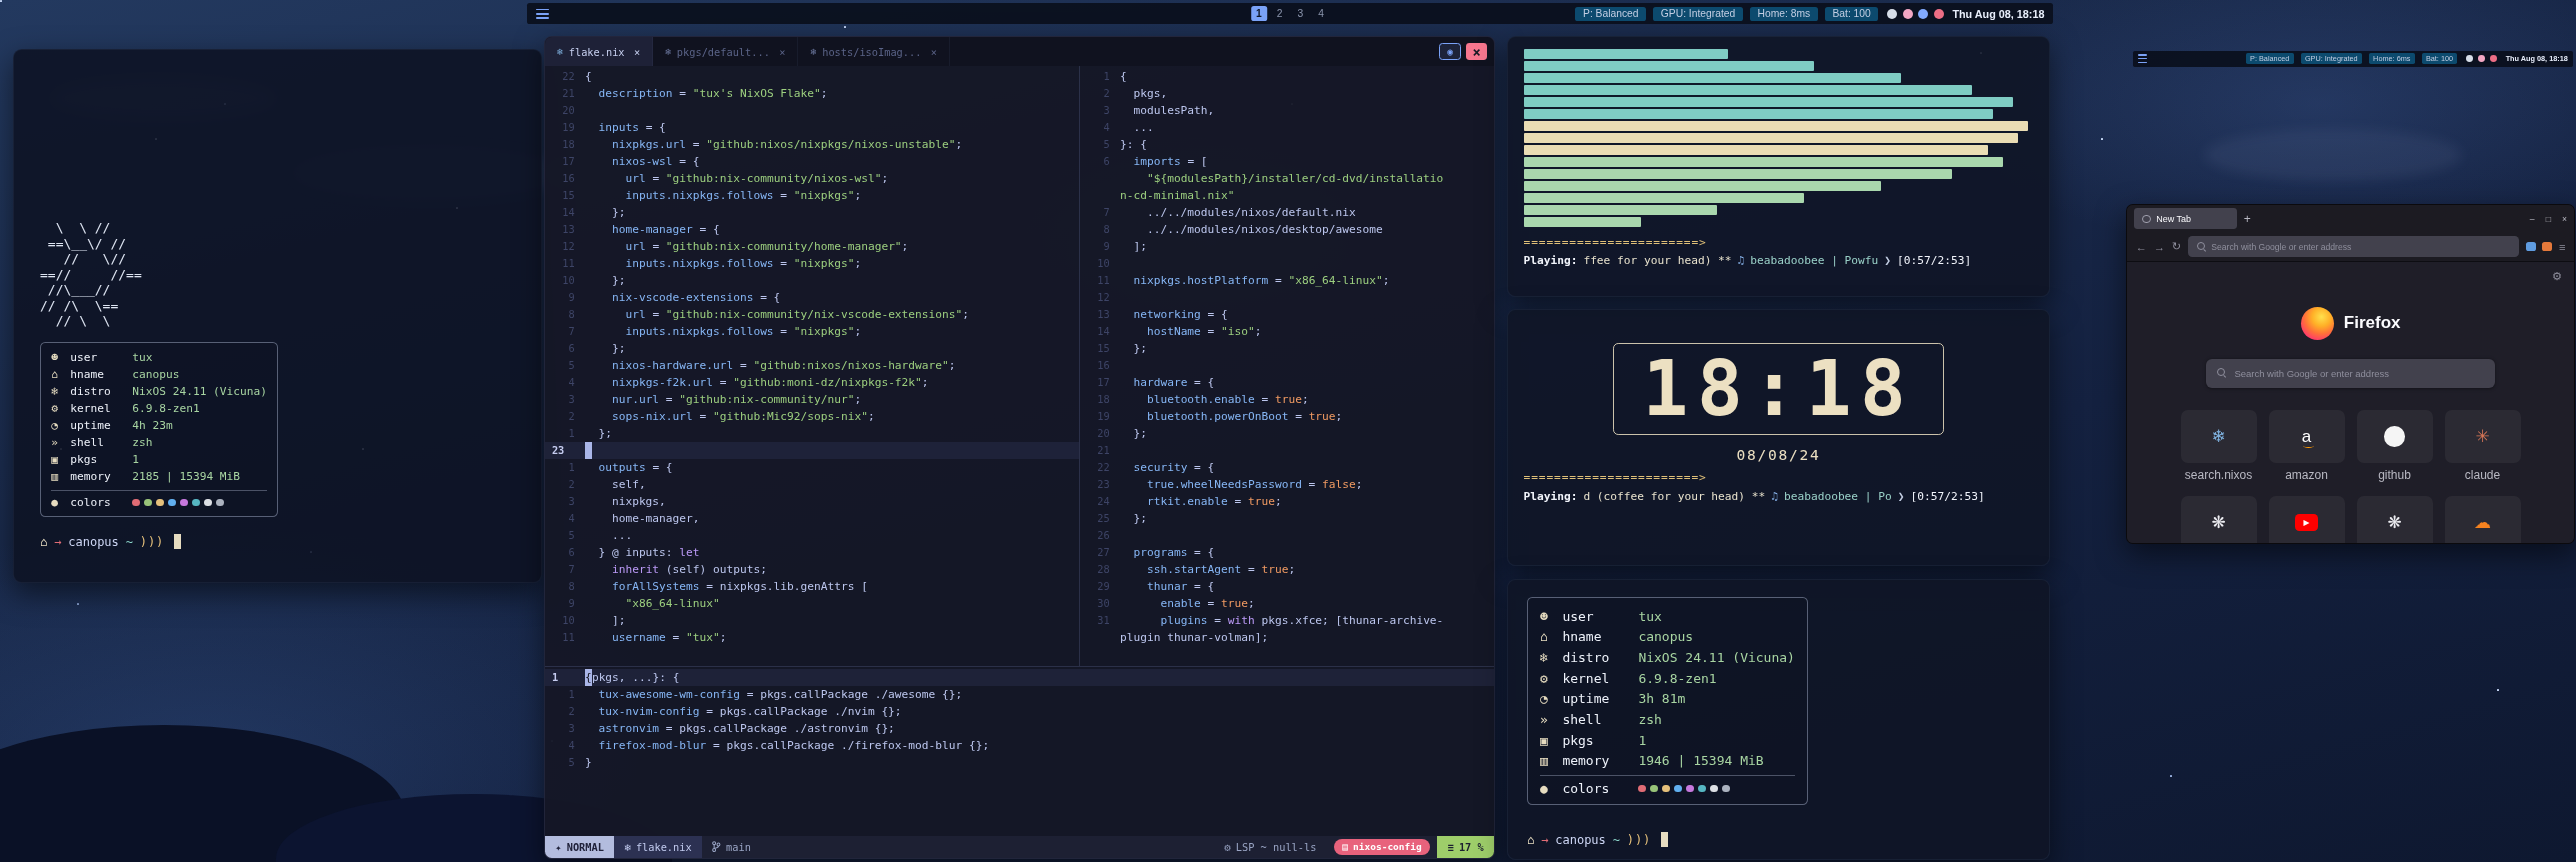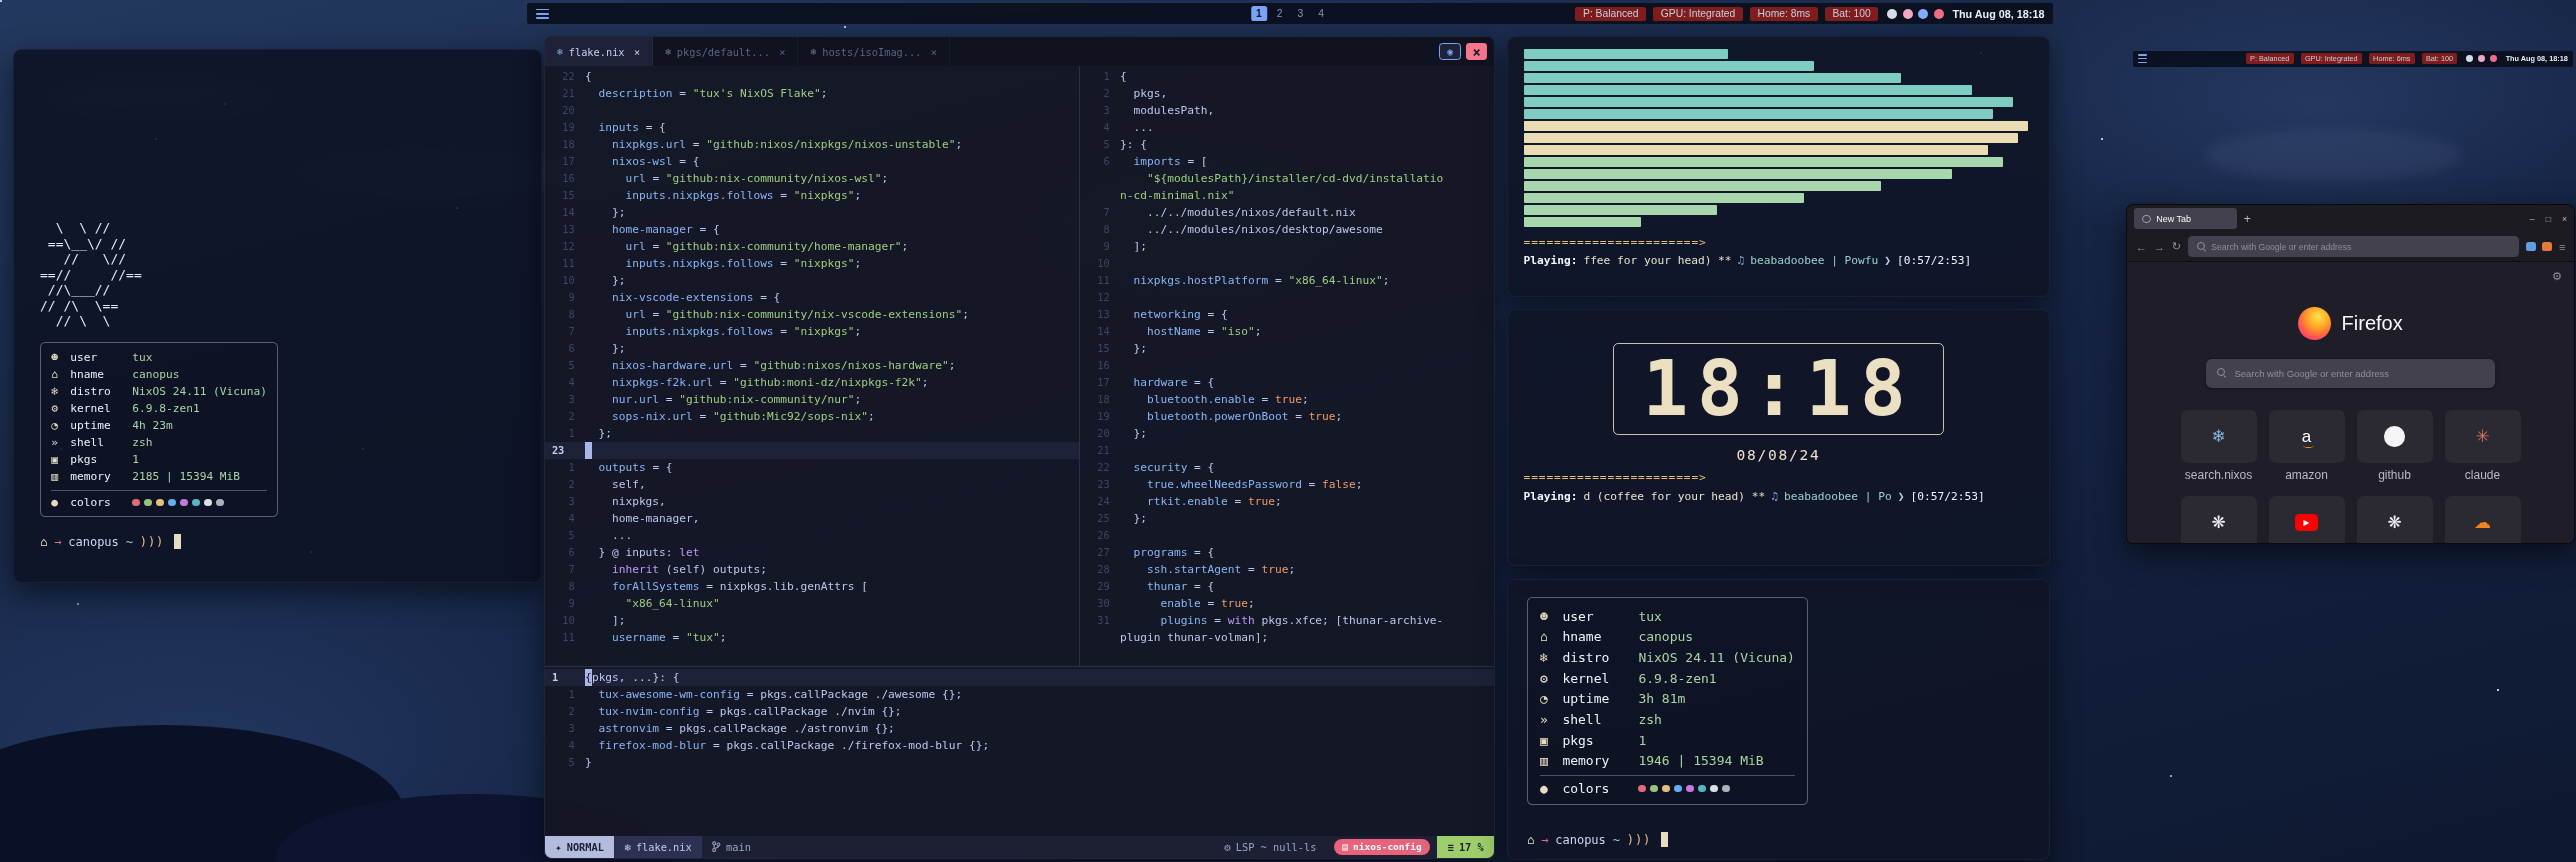--- a/index.html
+++ b/index.html
@@ -23,21 +23,21 @@
 
 .bar{position:absolute;display:flex;align-items:center;background:rgba(10,15,28,.92);border-radius:2.6px;z-index:4;font-family:"Liberation Sans",sans-serif}
 .bar-main{left:527px;top:3.4px;width:1526px;height:20.7px;padding:0 8.6px}
 .hamburger{display:flex;flex-direction:column;gap:2.6px}
 .hamburger i{display:block;width:13px;height:1.7px;background:#7aa2f7;border-radius:0.9px}
 .tags{position:absolute;left:50%;transform:translateX(-50%);display:flex;gap:5.2px}
 .tag{min-width:15.5px;height:15.5px;display:flex;align-items:center;justify-content:center;color:#8b95ad;font-size:10.3px;border-radius:2.6px;padding:0 3.4px}
 .tag.on{background:#7aa2f7;color:#0d1524;font-weight:bold}
 .bar-right{margin-left:auto;display:flex;align-items:center;gap:8.6px}
 .pills{display:flex;gap:6.9px}
-.pill{background:#7f1d1d;color:#c3cee3;font-size:10.3px;padding:1.7px 7.7px;border-radius:2.6px;white-space:nowrap}
+.pill{background:#0c4a6e;color:#c3cee3;font-size:10.3px;padding:1.7px 7.7px;border-radius:2.6px;white-space:nowrap}
 .tray{display:flex;gap:5.2px;align-items:center}
 .tico{width:10.3px;height:10.3px;border-radius:50%;display:inline-block}
 .bar-clock{color:#e8eefb;font-weight:bold;font-size:10.8px;white-space:nowrap}
 .bar-alt{left:2133px;top:51px;width:440px;height:15.5px;padding:0 5.2px;border-radius:1.7px}
 .bar-alt .pill{font-size:7.3px;padding:0.9px 4.3px;border-radius:1.7px}
 .bar-alt .bar-clock{font-size:7.3px}
 .bar-alt .hamburger i{width:8.6px;height:1.3px}
 .bar-alt .tico{width:6.9px;height:6.9px}
 
 .win{position:absolute;z-index:2;border-radius:8.6px;box-shadow:0 10.3px 29px rgba(0,0,0,.5)}
@@ -118,21 +118,21 @@
 .ff-plus{color:#b9b9c3;font-size:12px}
 .ff-wc{margin-left:auto;display:flex;gap:11.2px;color:#b9b9c3;font-size:8.6px;align-items:center}
 .ff-nav{height:29px;display:flex;align-items:center;gap:6.9px;padding:0 8.6px;background:#1c1b22;border-bottom:0.9px solid #0d0d12}
 .navbtn{color:#8f8f9d;font-size:11.2px}
 .urlbar{flex:1;height:20.7px;background:#42414d;border-radius:4.3px;display:flex;align-items:center;padding:0 8.6px;color:#8f8f9d;font-size:8.6px;gap:5.2px}
 .ff-ext{width:9.5px;height:9.5px;border-radius:2.6px;display:inline-block}
 .ff-content{position:relative;height:383px;background:#1f1e28;padding-top:45px}
 .ff-gear{position:absolute;top:8.6px;right:12px;color:#8f8f9d;font-size:11.2px}
 .ff-logo-row{display:flex;align-items:center;justify-content:center;gap:10.3px}
 .ff-logo{width:33px;height:33px;border-radius:50%;background:radial-gradient(circle at 62% 30%,#ffe14d 0%,#ffb027 30%,#ff7139 55%,#ff3b6b 78%,#c32889 100%)}
-.ff-word{color:#fbfbfe;font-size:20px;font-weight:normal}
+.ff-word{color:#fbfbfe;font-size:17px;font-weight:bold}
 .ff-search{width:289px;height:29px;margin:19px auto 0;background:#42414d;border-radius:6px;display:flex;align-items:center;gap:7.7px;padding:0 11.2px;color:#8f8f9d;font-size:9.5px;box-shadow:0 0.9px 3.4px rgba(0,0,0,.4)}
 .isearch{position:relative;width:9.5px;height:9.5px;flex:none}
 .isearch::before{content:"";position:absolute;left:0;top:0;width:6px;height:6px;border:1.3px solid #8f8f9d;border-radius:50%}
 .isearch::after{content:"";position:absolute;left:6.9px;top:6.9px;width:3.4px;height:1.3px;background:#8f8f9d;transform:rotate(45deg);transform-origin:0 0}
 .ff-grid{display:grid;grid-template-columns:repeat(4,76px);gap:13.8px 12px;justify-content:center;margin-top:22.4px}
 .tile{text-align:center}
 .tcard{width:76px;height:53px;background:#2b2a33;border-radius:6.9px;display:flex;align-items:center;justify-content:center}
 .ti{font-size:17px;position:relative;line-height:1}
 .ti .smile{position:absolute;left:0.9px;bottom:-2.6px;width:11.2px;height:5.2px;border-bottom:1.7px solid #ff9900;border-radius:50%}
 .ti.gh{width:20.7px;height:20.7px;background:#f5f5f5;border-radius:50%}

